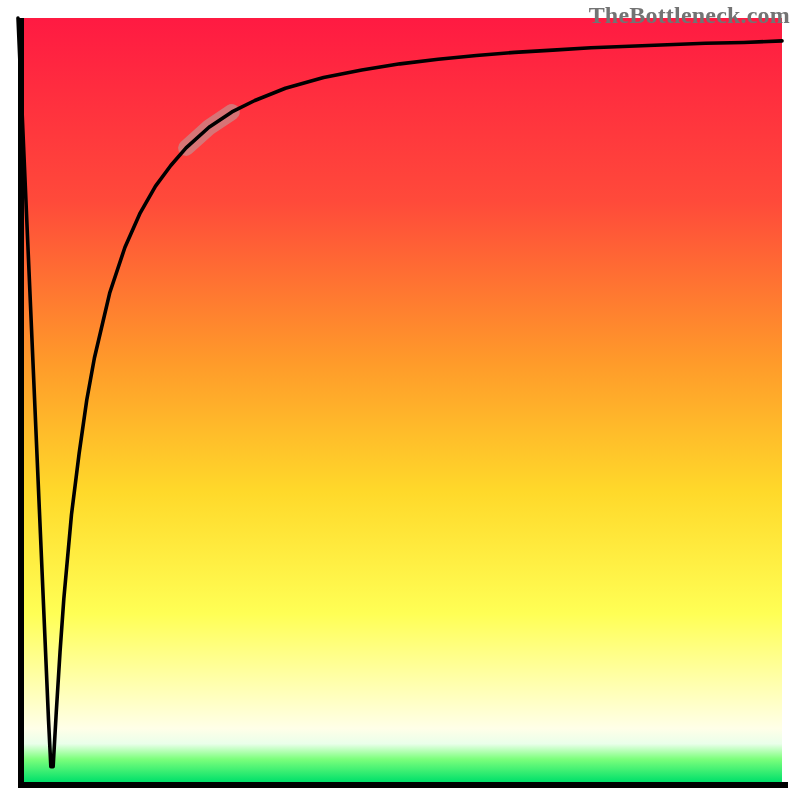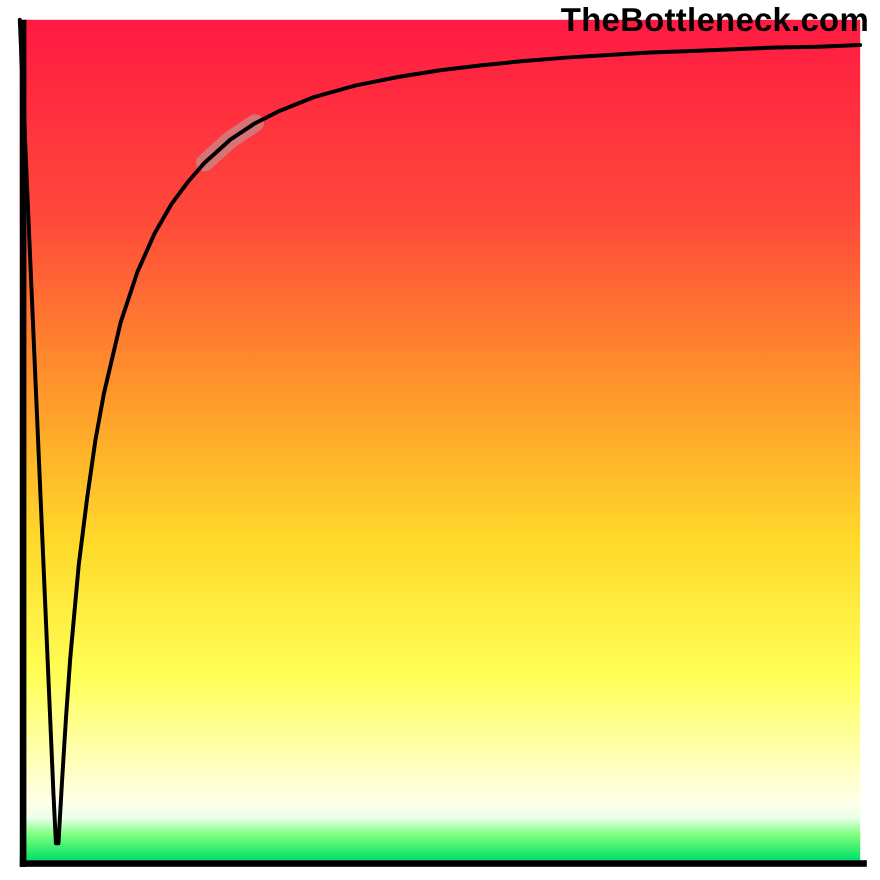--- a/index.html
+++ b/index.html
@@ -37,24 +37,25 @@
   .axis-bottom {
     left: 18px;
     top: 782px;
     width: 770px;
     height: 6px;
   }
   .watermark {
     position: absolute;
     top: 2px;
     right: 10px;
-    font-size: 30px;
+    font-size: 24px;
     font-weight: 600;
-    color: #000000;
+    color: #737373;
     letter-spacing: 0.2px;
+    font-family: Liberation Serif, serif;
   }
   svg.curve-layer {
     position: absolute;
     left: 18px;
     top: 18px;
     width: 764px;
     height: 764px;
     overflow: visible;
   }
 </style>

